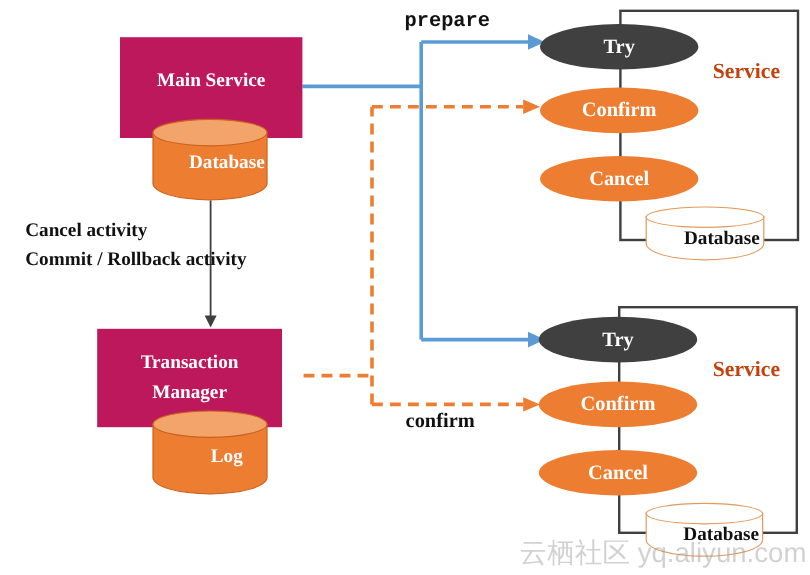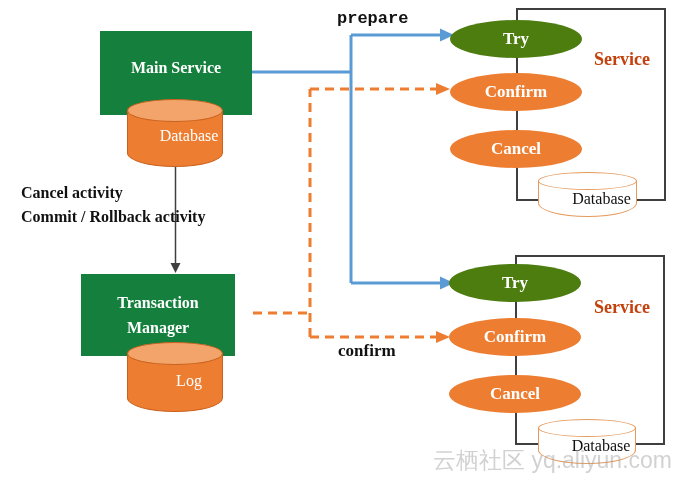--- a/index.html
+++ b/index.html
@@ -8,21 +8,21 @@
     width: 675px;
     height: 479px;
     background: #ffffff;
     font-family: "Liberation Serif", "DejaVu Serif", serif;
     overflow: hidden;
   }
 
   
   .blue-box {
     position: absolute;
-    background: #15803d;
+    background: #be185d;
     color: #ffffff;
     font-weight: bold;
     font-size: 16px;
     display: flex;
     align-items: center;
     justify-content: center;
     text-align: center;
     line-height: 25px;
     z-index: 2;
   }
@@ -32,21 +32,21 @@
   .cyl .cyl-body {
     position: absolute; left: 0; right: 0; bottom: 0;
     border-radius: 0 0 50% 50% / 0 0 14px 14px;
   }
   .cyl .cyl-top {
     position: absolute; left: 0; right: 0; top: 0;
     border-radius: 50%;
   }
   .cyl .cyl-label {
     position: absolute; left: 0; right: 0;
-    text-align: center; font-weight: normal;
+    text-align: center; font-weight: bold;
     z-index: 2;
     padding-left: 28px;
   }
   .cyl-orange .cyl-body { background: #ED7D31; border: 1px solid #C9621E; top: 11px; }
   .cyl-orange .cyl-top  { background: #F2A46B; border: 1px solid #C9621E; height: 21px; }
   .cyl-orange .cyl-label { color: #ffffff; font-size: 16px; }
   .cyl-white .cyl-body { background: #ffffff; border: 1.5px solid #E49A5D; top: 8px; }
   .cyl-white .cyl-top  { background: #ffffff; border: 1.5px solid #E49A5D; height: 16px; }
   .cyl-white .cyl-label { color: #111111; font-size: 16px; }
 
@@ -71,21 +71,21 @@
     height: 38px;
     border-radius: 50%;
     color: #ffffff;
     font-weight: bold;
     font-size: 17px;
     display: flex;
     align-items: center;
     justify-content: center;
     z-index: 4;
   }
-  .ellipse.blue   { background: #4d7c0f; }
+  .ellipse.blue   { background: #404040; }
   .ellipse.orange { background: #ED7D31; }
 
   
   .edge-label {
     position: absolute;
     color: #111111;
     font-weight: bold;
     font-size: 17px;
     z-index: 5;
   }

